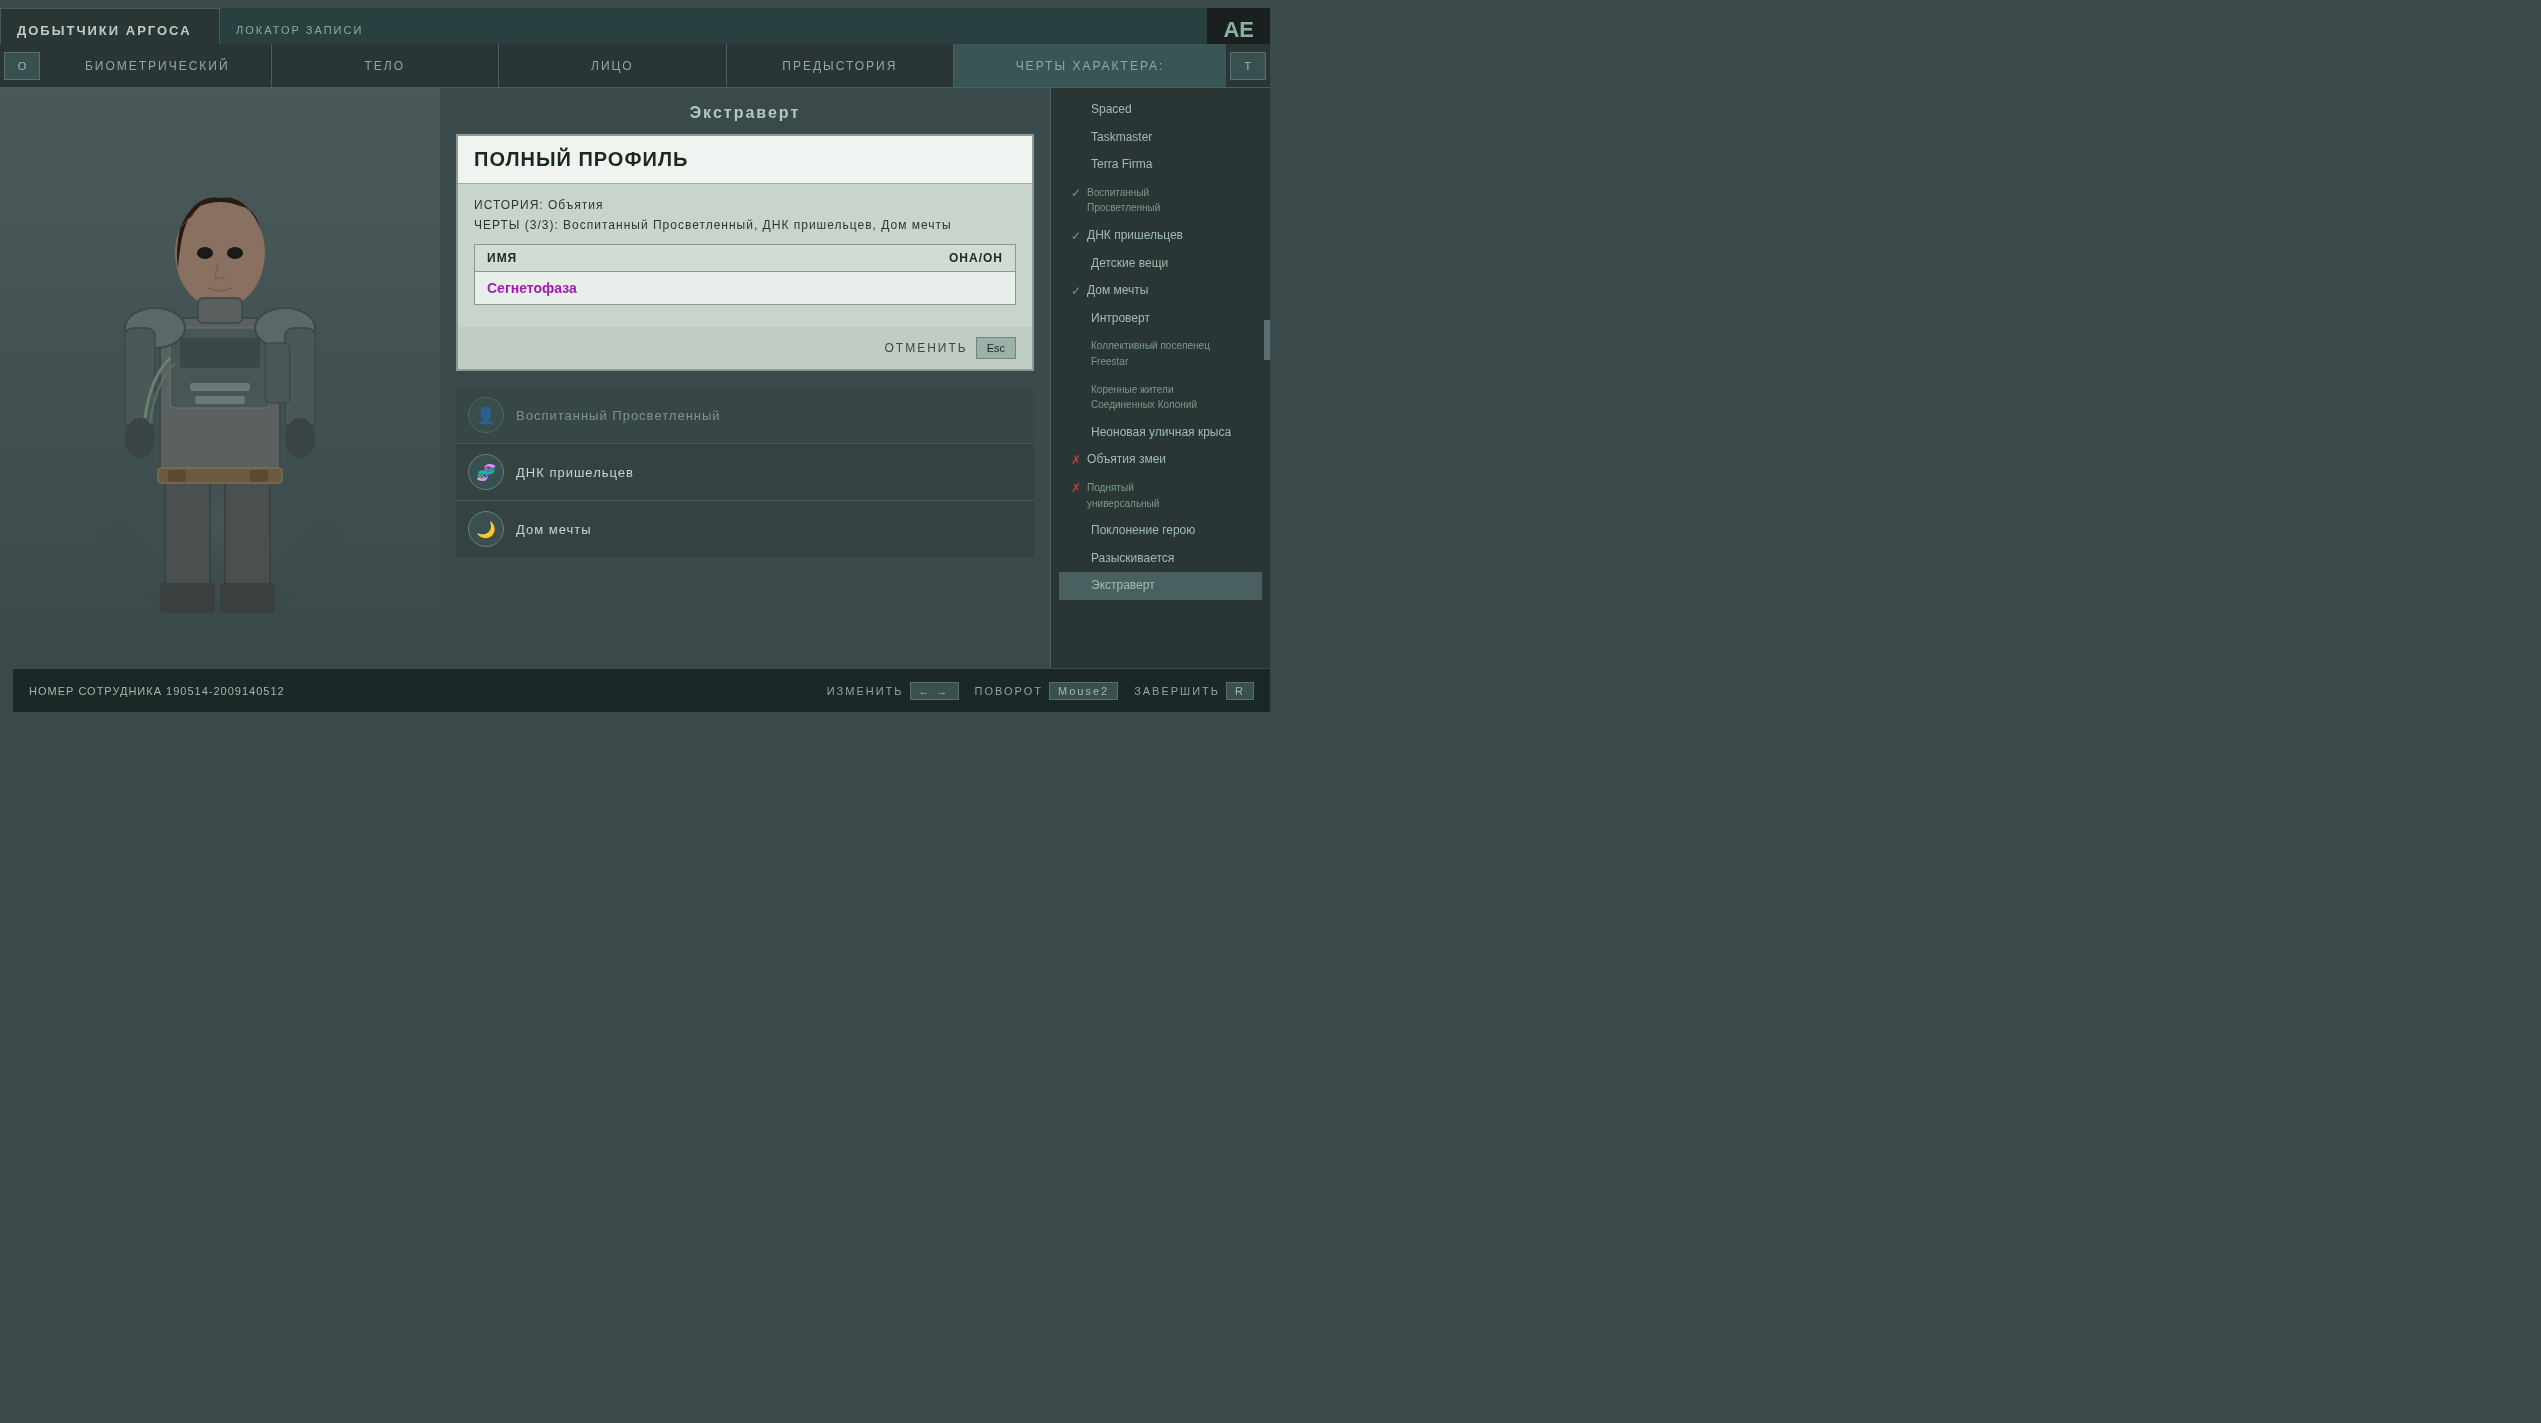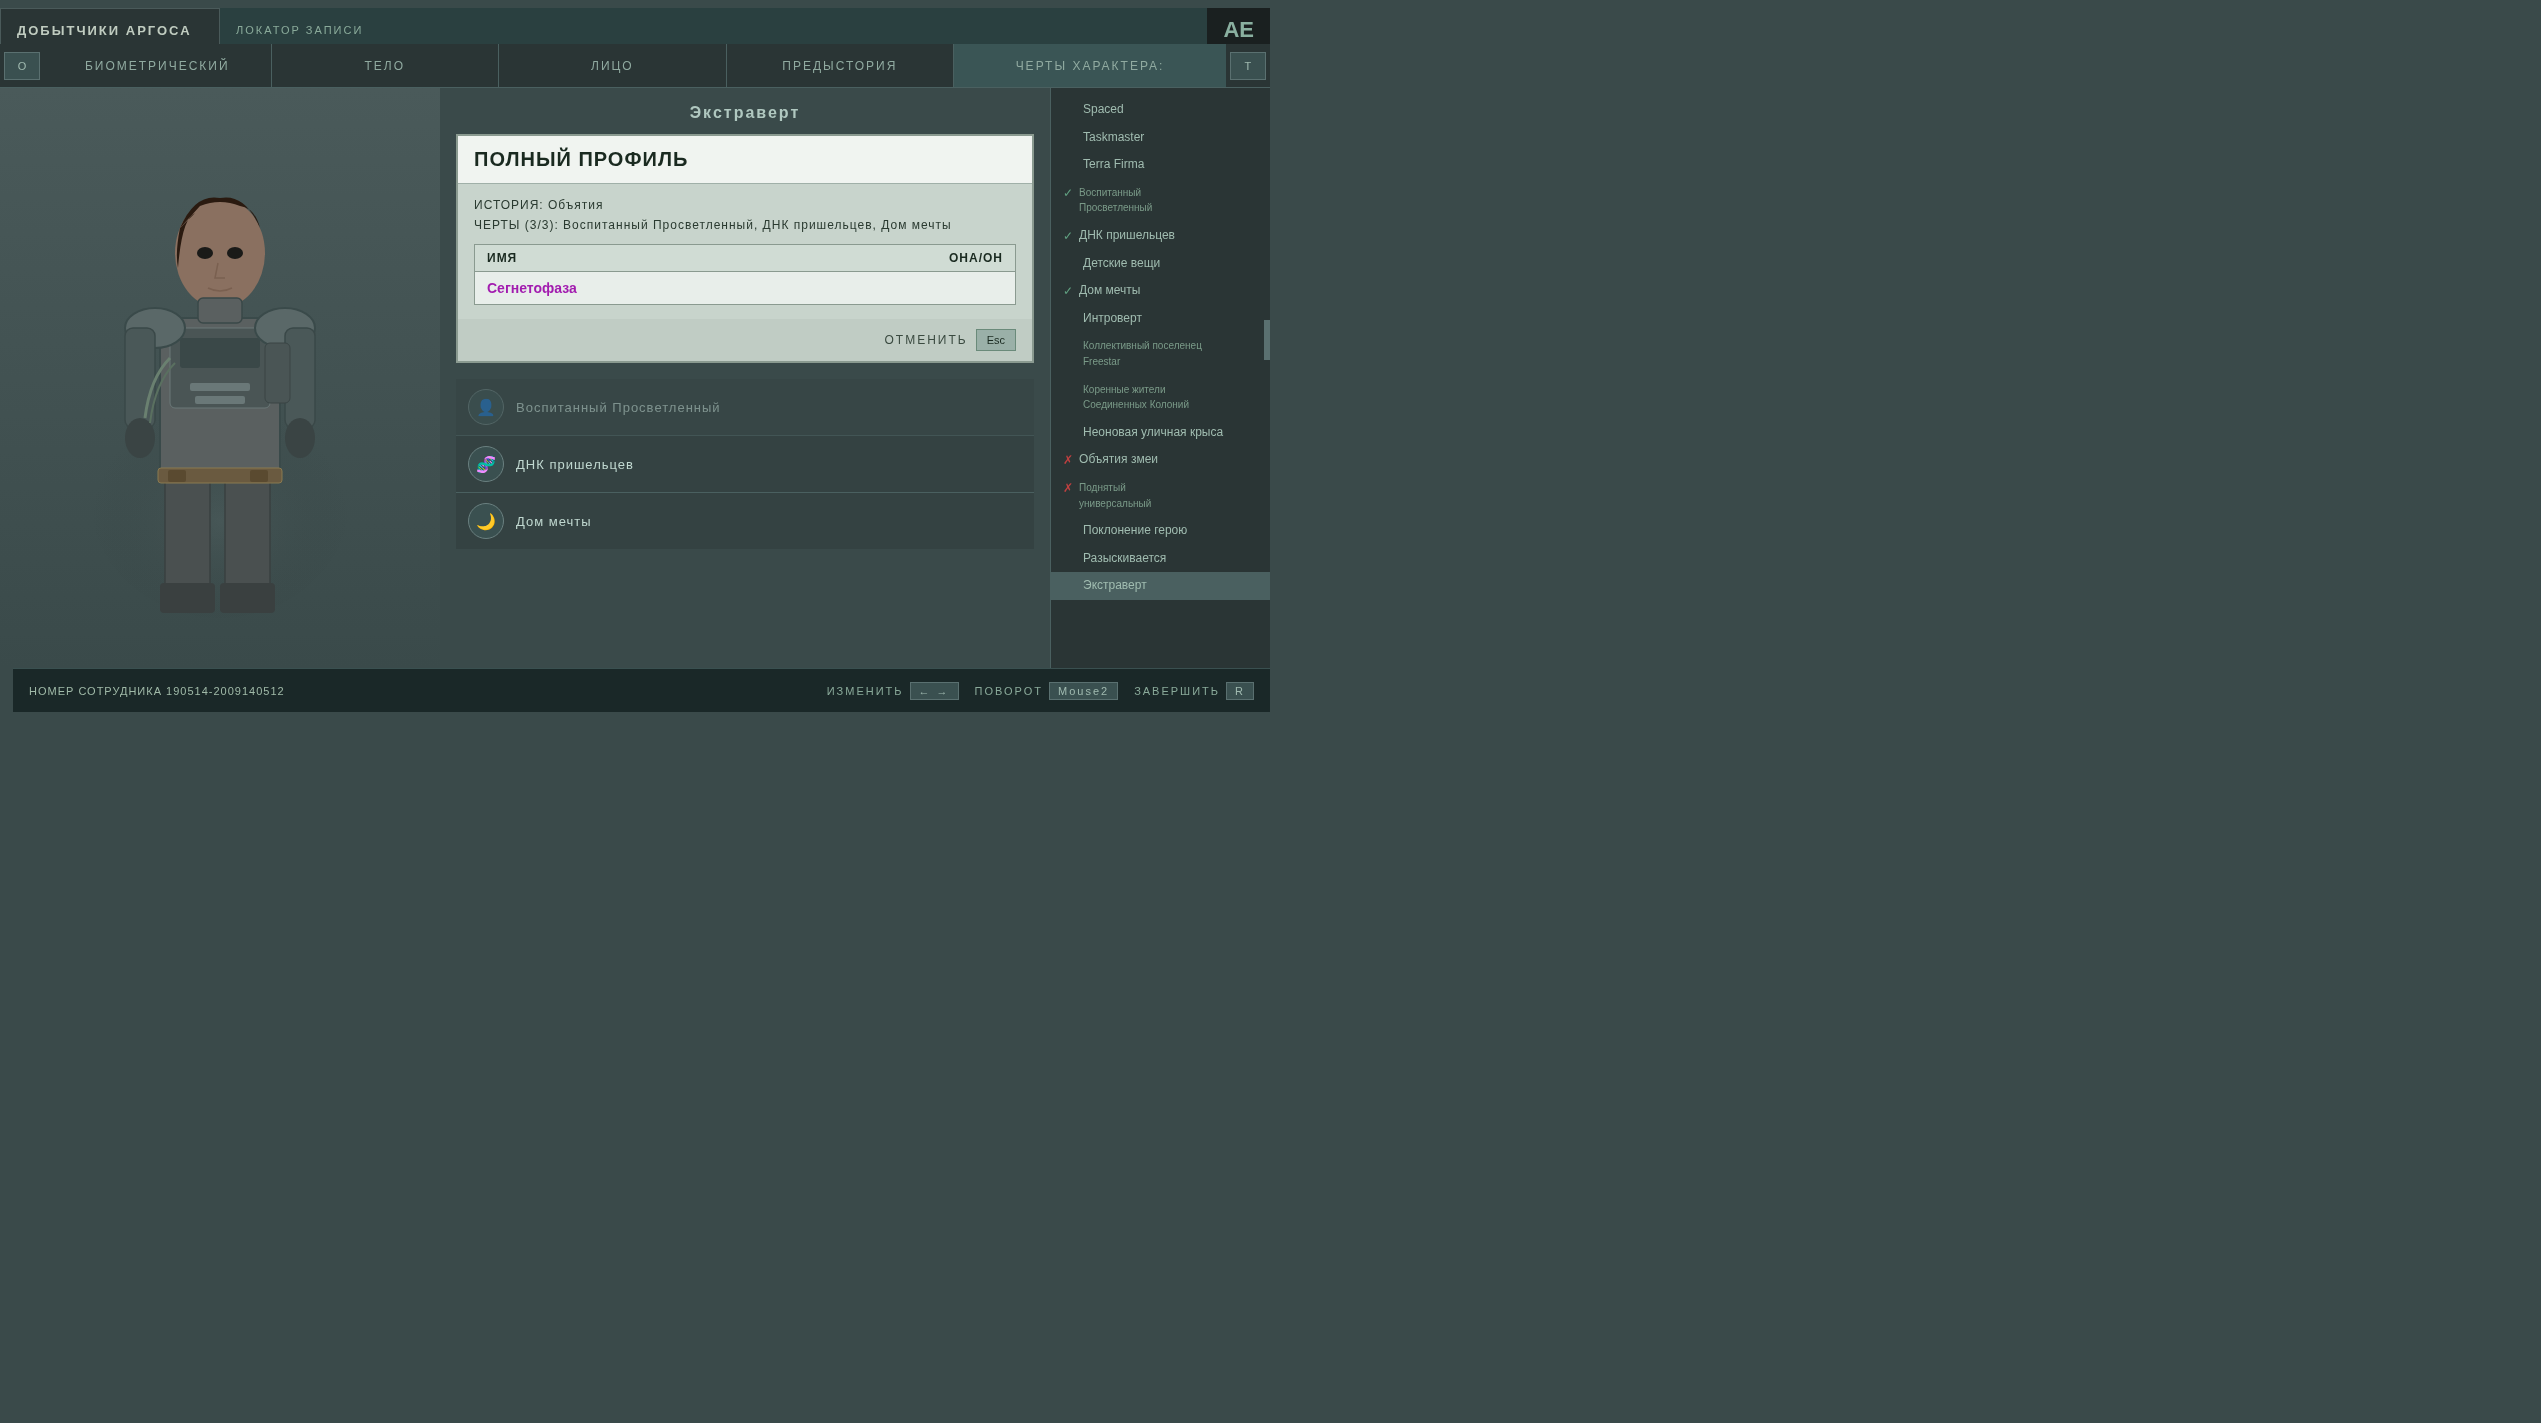--- a/index.html
+++ b/index.html
@@ -185,20 +185,21 @@
     }
     .profile-traits {
       font-size: 12px;
       color: #2a3a30;
       letter-spacing: 1px;
       margin-bottom: 12px;
     }
     .profile-table {
       border: 1px solid #8a9a90;
       background: #e0e8e2;
+      margin-bottom: 8px;
     }
     .profile-table-header {
       display: flex;
       border-bottom: 1px solid #8a9a90;
       background: #d0dcd4;
     }
     .profile-table-header .col-name {
       flex: 1;
       padding: 6px 12px;
       font-size: 12px;
@@ -278,21 +279,21 @@
       color: #c0d8d0;
     }
     .trait-item.faded { opacity: 0.5; }
 
     
     .right-sidebar {
       width: 220px;
       background: #2a3535;
       border-left: 1px solid #4a6060;
       overflow-y: auto;
-      padding: 8px 0;
+      padding: 8px 8px;
     }
     .sidebar-trait-item {
       padding: 6px 12px;
       font-size: 12px;
       color: #a0bcb0;
       cursor: pointer;
       display: flex;
       align-items: flex-start;
       gap: 6px;
       position: relative;

